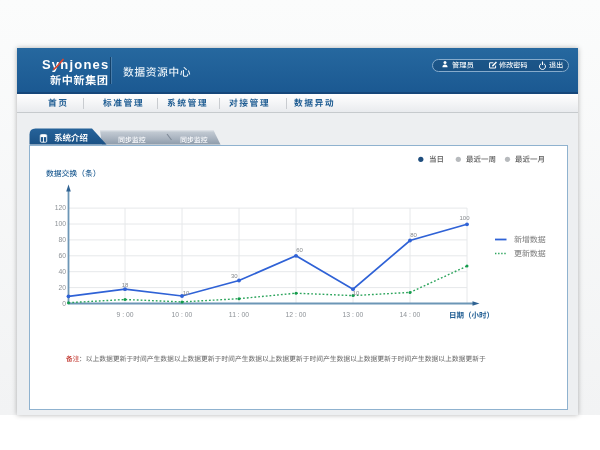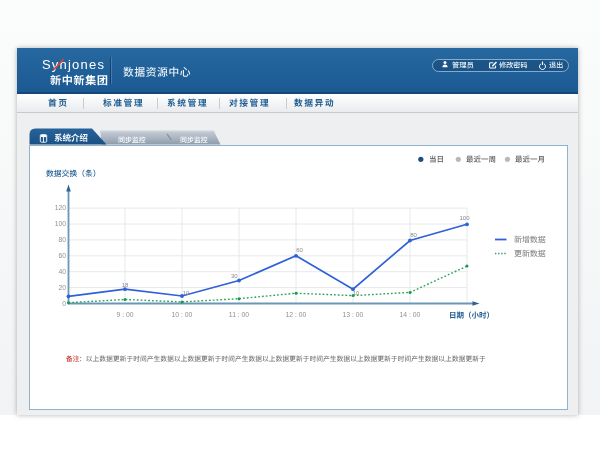--- a/index.html
+++ b/index.html
@@ -5,21 +5,21 @@
 #st{position:relative;width:600px;height:450px}
 .abs{position:absolute}
 .k{position:absolute;overflow:visible}
 svg{display:block}
 </style></head><body>
 <div id="st">
 <div class="abs" style="left:0;top:0;width:600px;height:415px;background:linear-gradient(180deg,#fbfcfc,#f2f3f4)"></div>
 <div class="abs" style="left:17px;top:48px;width:561px;height:367px;background:#edeff1;box-shadow:0 0 5px rgba(0,0,0,.30)"></div>
 
 <div class="abs" style="left:17px;top:48px;width:561px;height:44px;background:linear-gradient(180deg,#26689f,#1b5992);border-bottom:2px solid #16477a"></div>
-<div class="abs" style="left:42px;top:57.5px;width:120px;height:14px;color:#fff;font-size:13px;font-weight:normal;letter-spacing:1.2px;line-height:13px">Synjones</div>
+<div class="abs" style="left:42px;top:57.5px;width:120px;height:14px;color:#fff;font-size:13px;font-weight:bold;letter-spacing:1.2px;line-height:13px">Synjones</div>
 <svg class="k" style="left:52px;top:58px" width="16" height="14">
       <path d="M2,11 C5,9 9,4 11,1.5" stroke="#d8452f" stroke-width="1.7" fill="none" stroke-linecap="round"></path>
     </svg>
 <svg class="k" style="left:50px;top:73.9px" width="58.5" height="13.7">
       <g transform="translate(0,10.30) scale(0.1120,-0.1120)" fill="#ffffff">
         <use href="#ga" x="0"></use>
         <use href="#gb" x="104.5"></use>
         <use href="#ga" x="208.9"></use>
         <use href="#gc" x="313.4"></use>
         <use href="#gd" x="417.9"></use>

